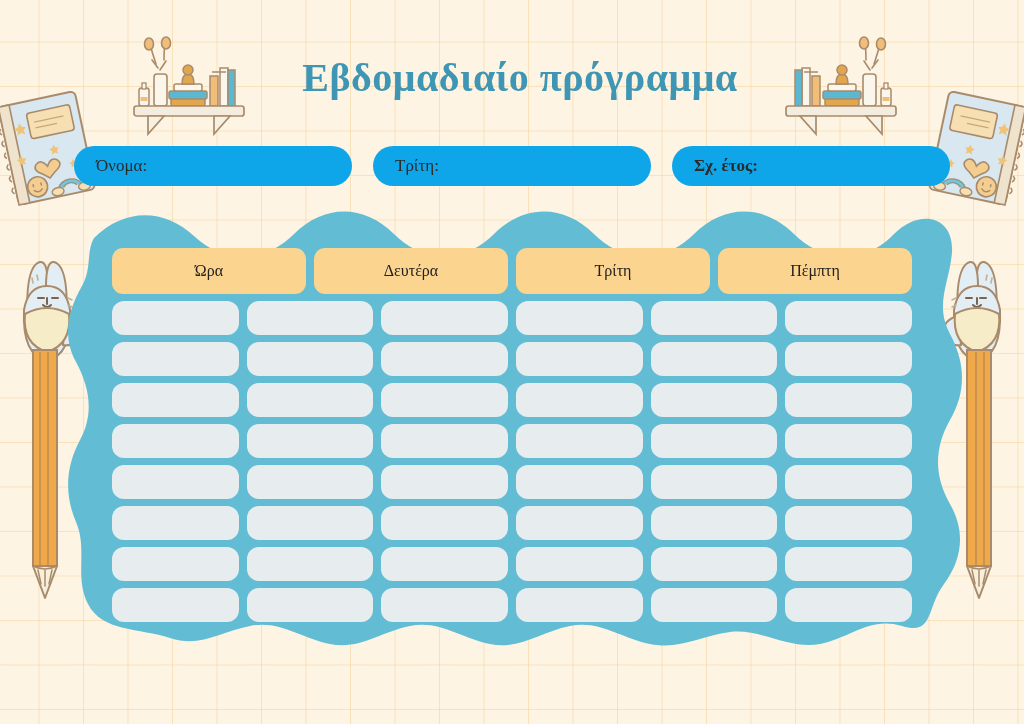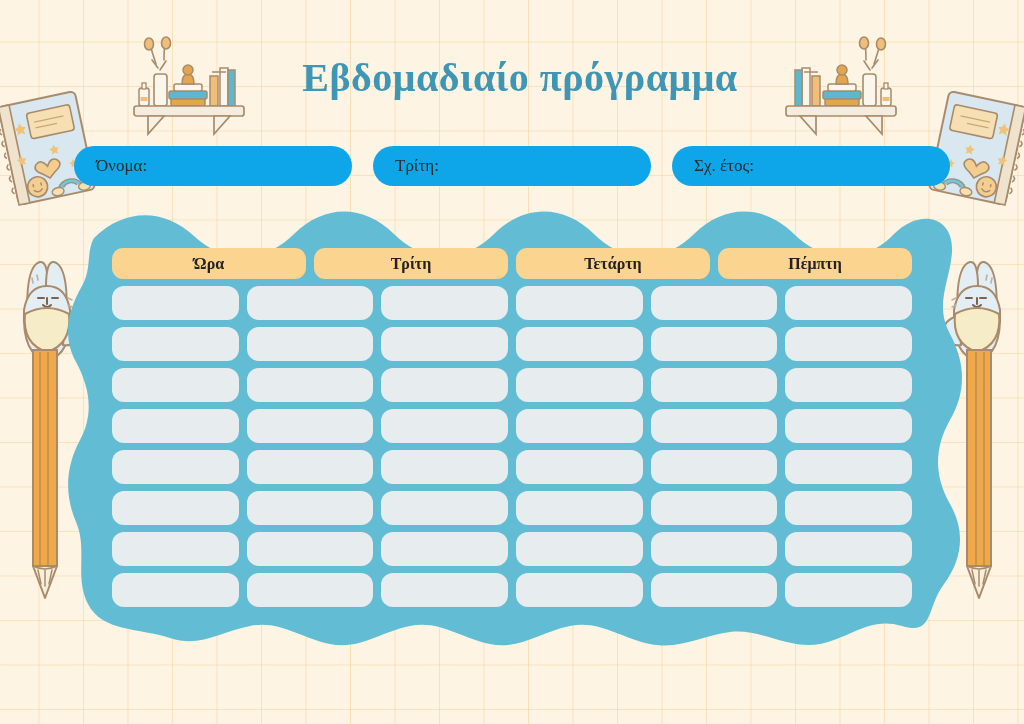--- a/index.html
+++ b/index.html
@@ -81,21 +81,21 @@
     box-sizing: border-box;
     padding-left: 22px;
   }
   .meta-pill .meta-label {
     font-size: 17px;
     color: #2B2B2B;
     white-space: nowrap;
   }
   #meta-name  { width: 278px; }
   #meta-class { width: 278px; }
-  #meta-year  { width: 278px; }
+  #meta-year  { width: 278px; font-weight: bold; }
 
   
   #wavy-panel {
     position: absolute;
     left: 54px;
     top: 192px;
     width: 916px;
     height: 470px;
     z-index: 3;
   }
@@ -118,31 +118,30 @@
   }
   .sched-row {
     display: flex;
     gap: 8px;
   }
   .sched-row > * {
     flex: 1 1 0;
     min-width: 0;
   }
   .head-cell {
-    height: 31px;
+    height: 46px;
     background: #FBD490;
     border-radius: 11px;
     display: flex;
     align-items: center;
     justify-content: center;
     font-size: 16px;
     color: #24211F;
     white-space: nowrap;
     overflow: hidden;
-    font-weight: bold;
   }
   .body-cell {
     height: 34px;
     background: #E7EDEF;
     border-radius: 12px;
   }
 </style>
 </head>
 <body>
 
@@ -439,22 +438,22 @@
         C 40 222, 36 196, 22 170
         C 8 144, 14 118, 28 94
         C 38 76, 32 60, 40 46
         Z"></path>
     </svg>
   </div>
 
   <div id="schedule">
     <div class="sched-row" id="header-row">
       <div class="head-cell">Ώρα</div>
+      <div class="head-cell">Δευτέρα</div>
       <div class="head-cell">Τρίτη</div>
-      <div class="head-cell">Τετάρτη</div>
       <div class="head-cell">Πέμπτη</div>
     </div>
 
     <div class="sched-row">
       <div class="body-cell"></div>
       <div class="body-cell"></div>
       <div class="body-cell"></div>
       <div class="body-cell"></div>
       <div class="body-cell"></div>
       <div class="body-cell"></div>

